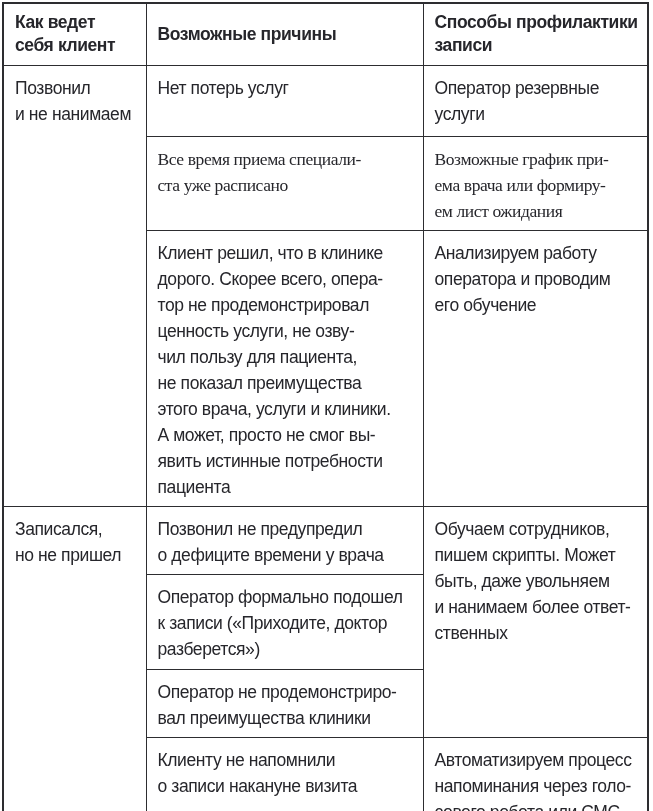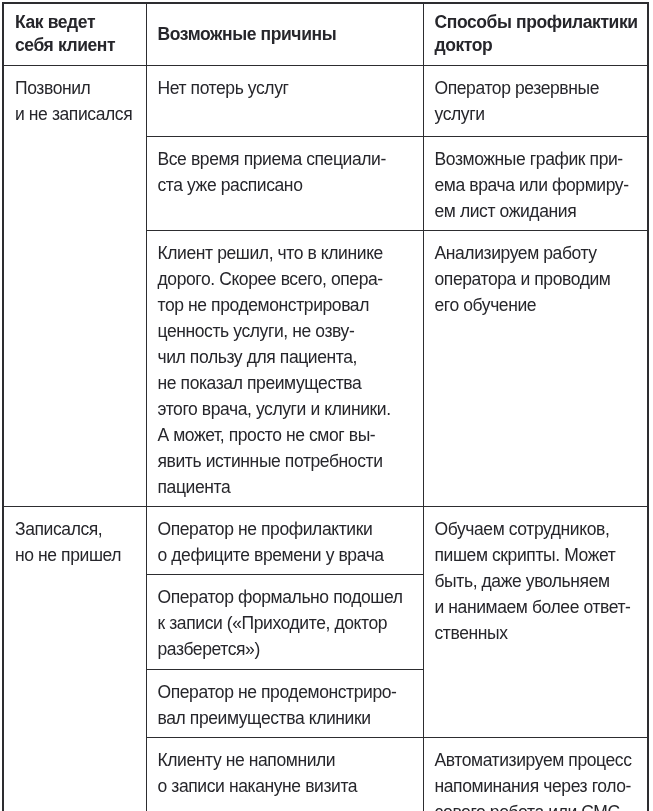--- a/index.html
+++ b/index.html
@@ -48,21 +48,21 @@
   }
   table.loss-table th {
     vertical-align: middle;
     font-weight: bold;
     line-height: 23px;
     padding-top: 6px;
     padding-bottom: 6px;
   }
   thead tr          { height: 62px; }
   tbody tr.r-a1     { height: 71px; }
-  tbody tr.r-a2     { height: 88px; }
+  tbody tr.r-a2     { height: 88px; font-family: Liberation Serif, serif; }
   tbody tr.r-a3     { height: 271px; }
   tbody tr.r-b1     { height: 65px; }
   tbody tr.r-b2     { height: 95px; }
   tbody tr.r-b3     { height: 68px; }
   tbody tr.r-b4     { height: 85px; }
 </style>
 </head>
 <body>
 
 <div class="page">
@@ -71,27 +71,27 @@
       <col class="col-behavior">
       <col class="col-cause">
       <col class="col-prevention">
     </colgroup>
     <thead>
       <tr>
         <th>Как ведет
 себя клиент</th>
         <th>Возможные причины</th>
         <th>Способы профилактики
-доктор</th>
+записи</th>
       </tr>
     </thead>
     <tbody>
       <tr class="r-a1">
         <td rowspan="3">Позвонил
-и не записался</td>
+и не нанимаем</td>
         <td>Нет потерь услуг</td>
         <td>Оператор резервные
 услуги</td>
       </tr>
       <tr class="r-a2">
         <td>Все время приема специали-
 ста уже расписано</td>
         <td>Возможные график при-
 ема врача или формиру-
 ем лист ожидания</td>
@@ -107,21 +107,21 @@
 А может, просто не смог вы-
 явить истинные потребности
 пациента</td>
         <td>Анализируем работу
 оператора и проводим
 его обучение</td>
       </tr>
       <tr class="r-b1">
         <td rowspan="4">Записался,
 но не пришел</td>
-        <td>Оператор не профилактики
+        <td>Позвонил не предупредил
 о дефиците времени у врача</td>
         <td rowspan="3">Обучаем сотрудников,
 пишем скрипты. Может
 быть, даже увольняем
 и нанимаем более ответ-
 ственных</td>
       </tr>
       <tr class="r-b2">
         <td>Оператор формально подошел
 к записи («Приходите, доктор

